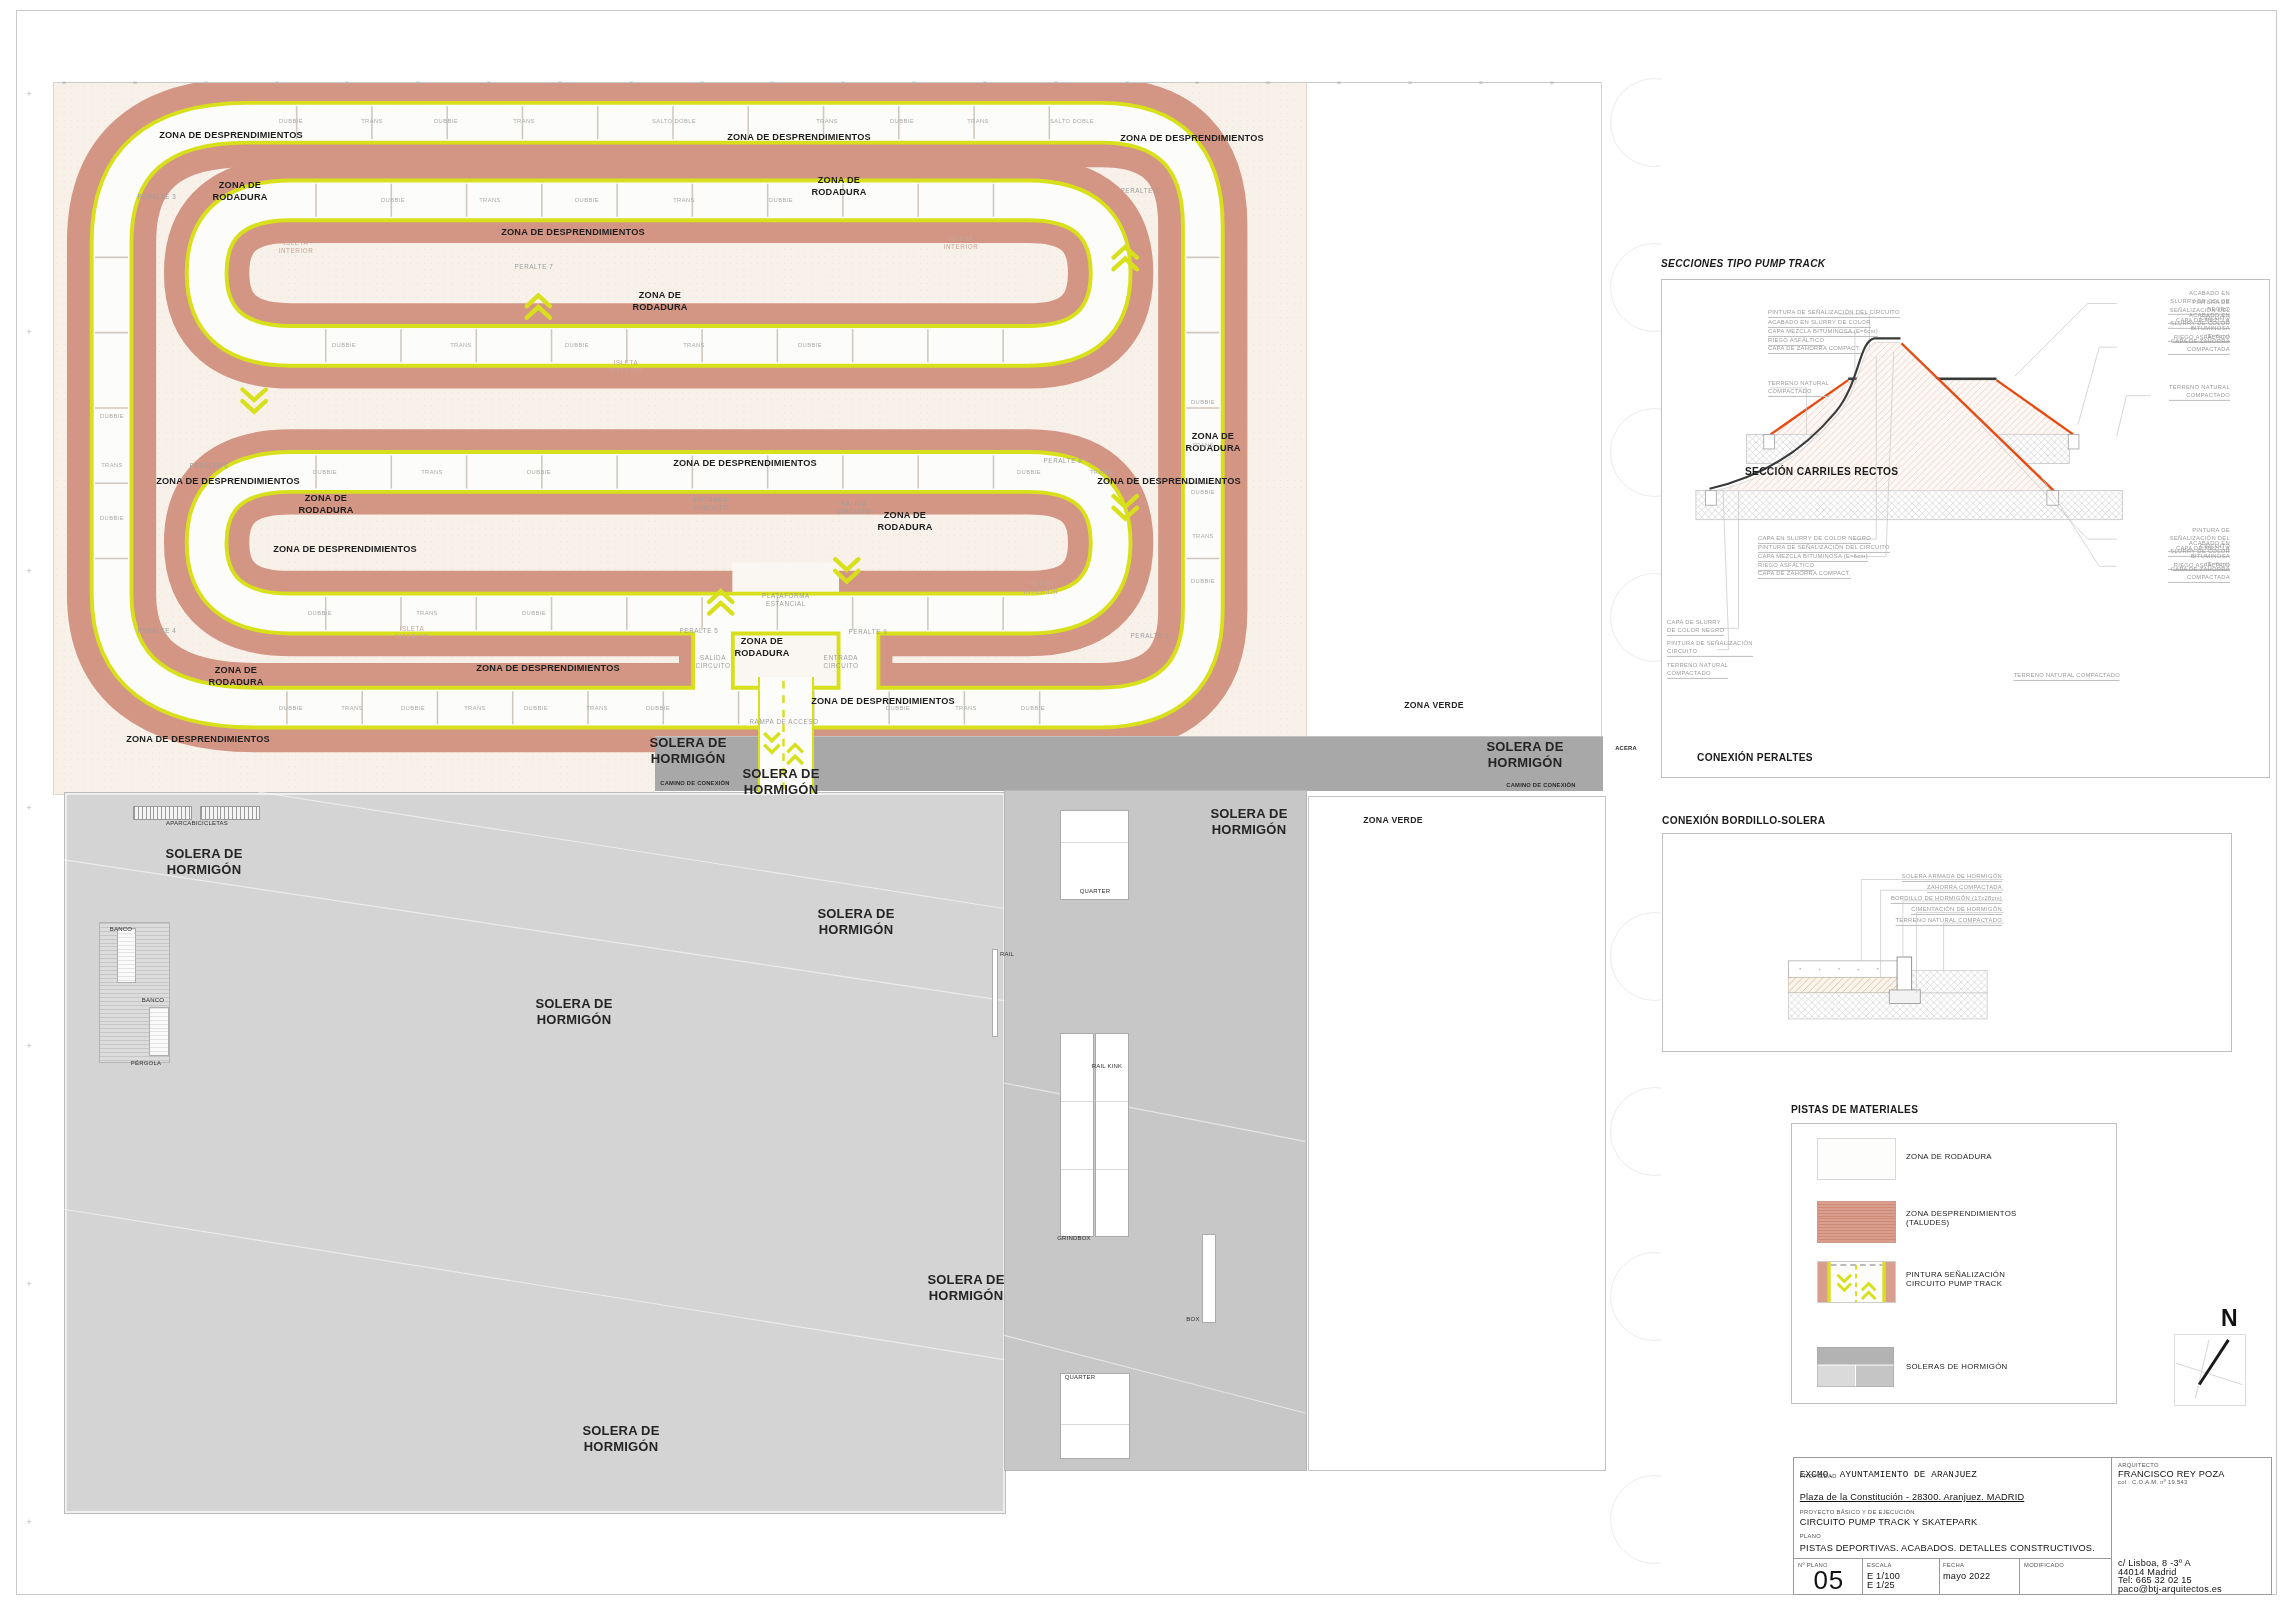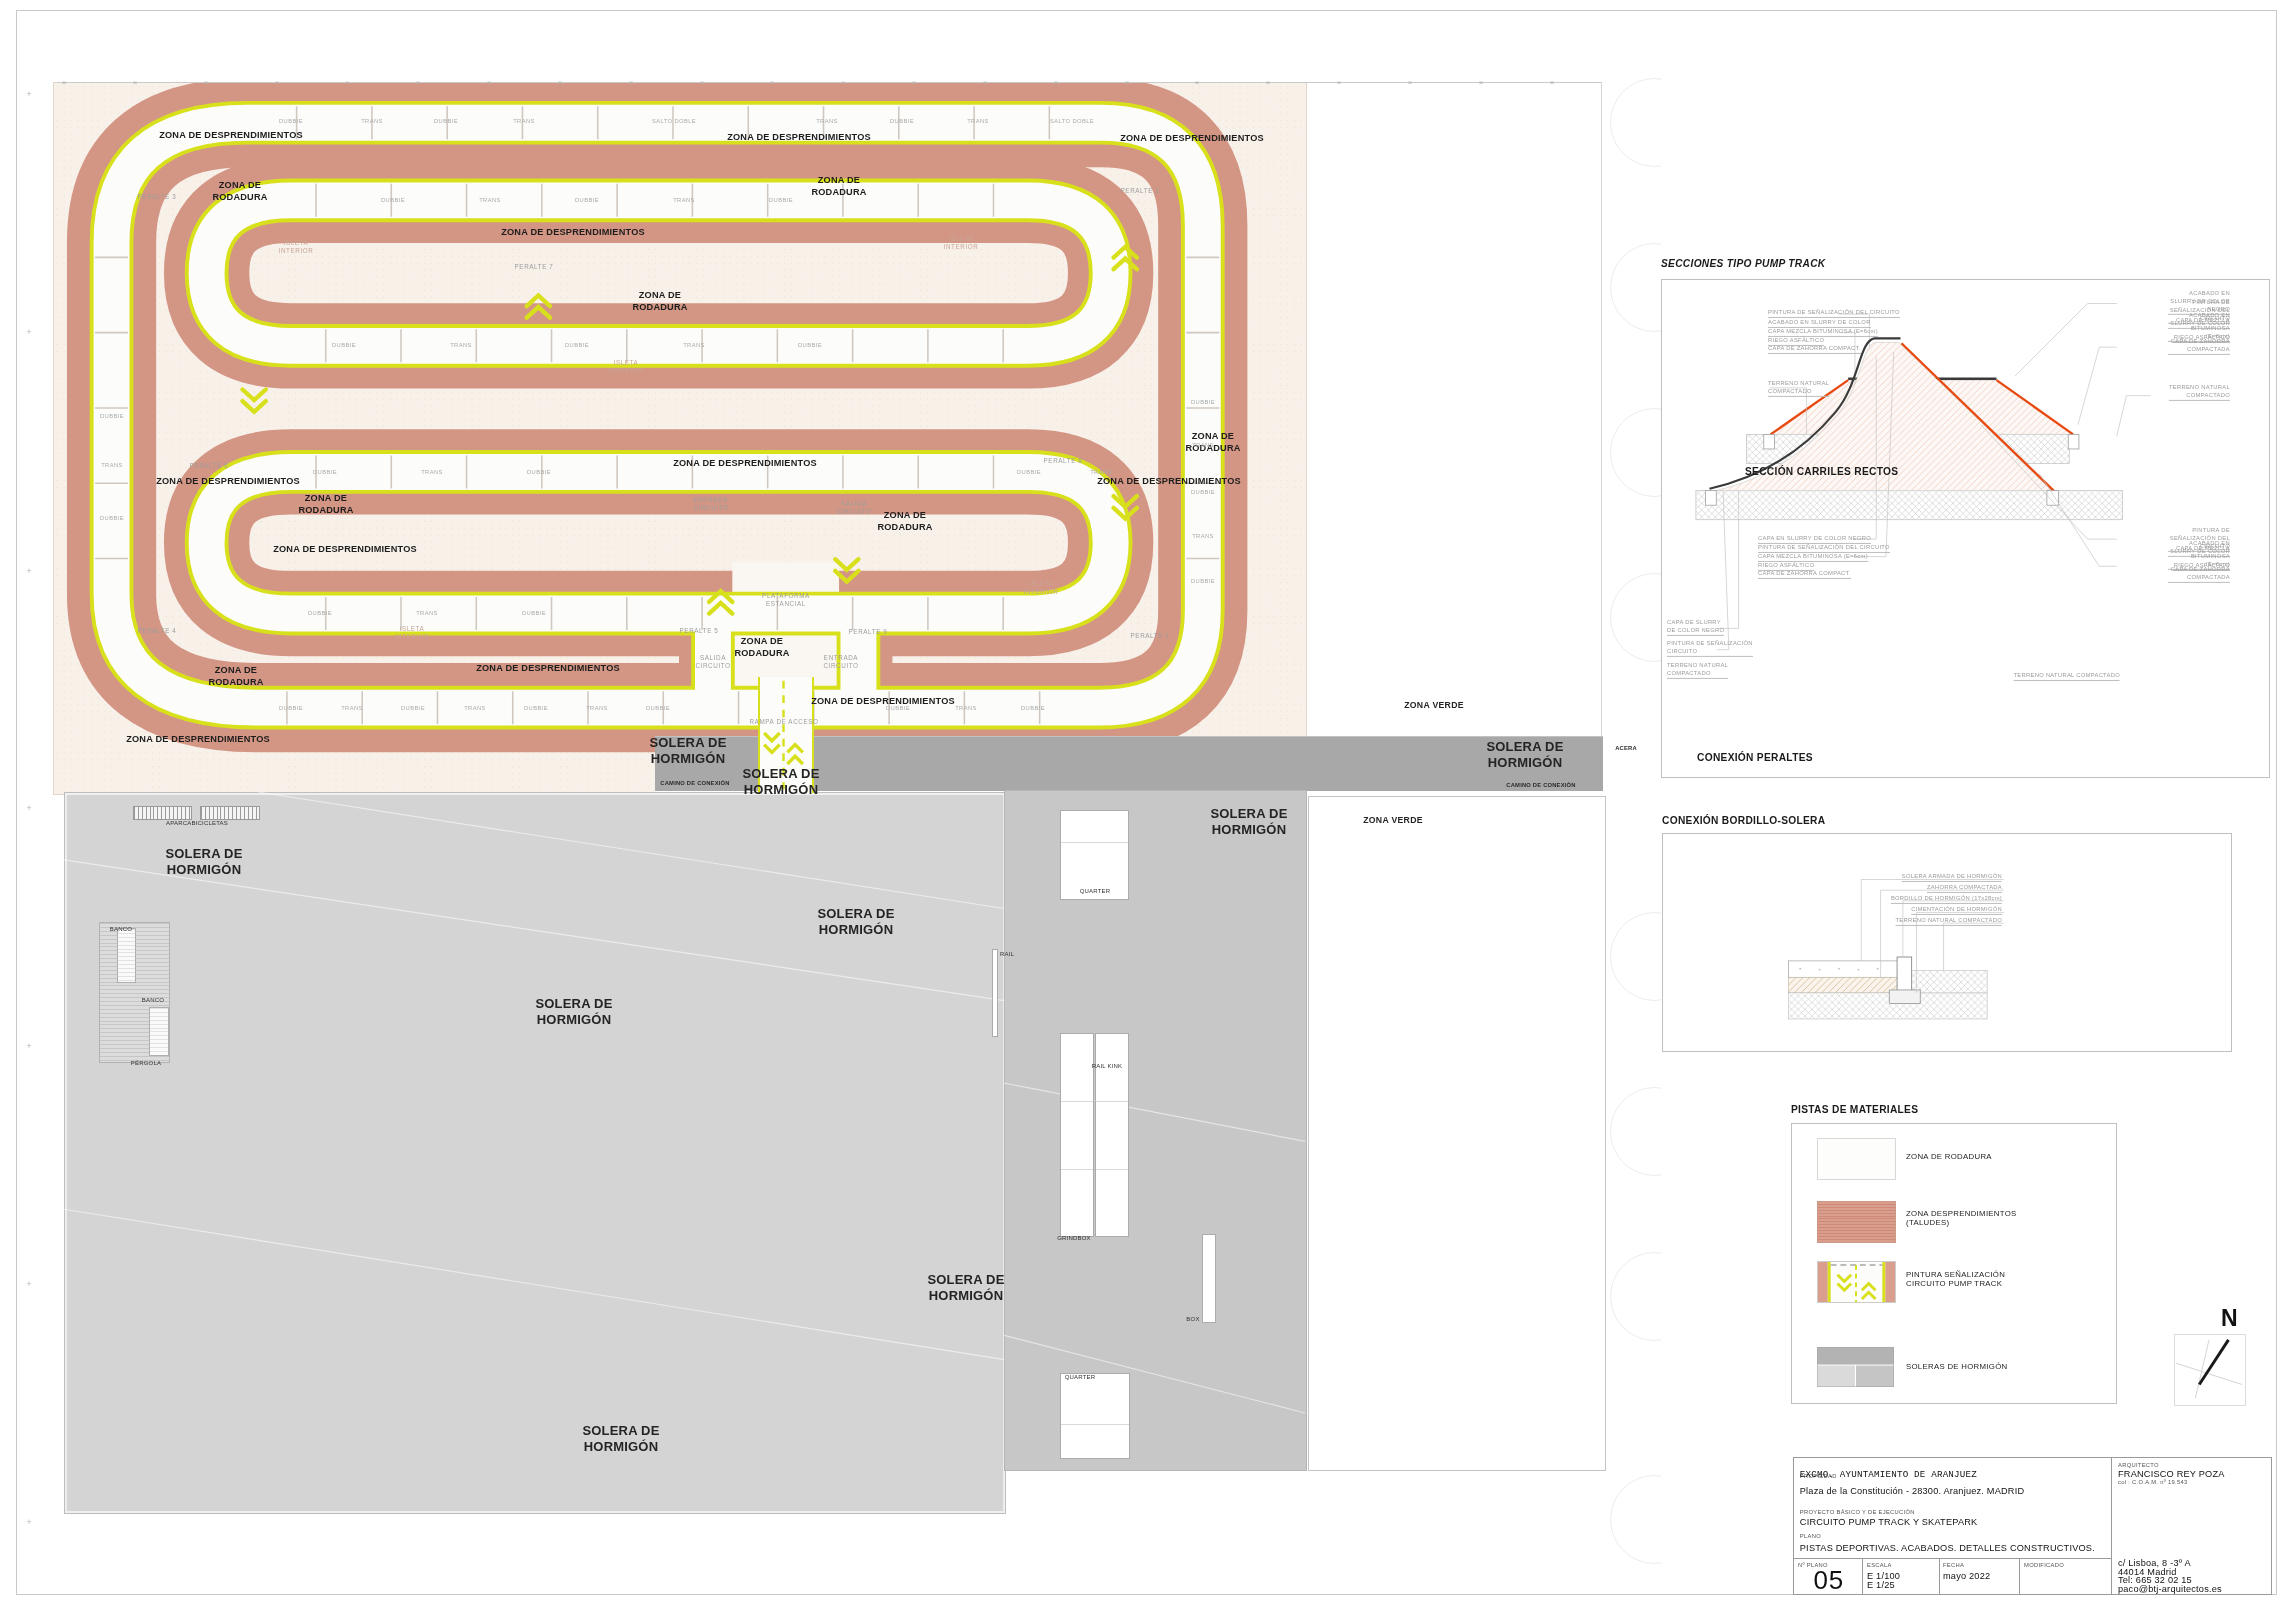--- a/index.html
+++ b/index.html
@@ -317,21 +317,21 @@
 </div>
 
 <div class="abs" id="tb">
   <div class="vsep" style="left:317px;top:0;height:136px;"></div>
   <div class="hsep" style="left:0;top:100px;width:317px;"></div>
   <div class="vsep" style="left:68px;top:100px;height:36px;"></div>
   <div class="vsep" style="left:145px;top:100px;height:36px;"></div>
   <div class="vsep" style="left:225px;top:100px;height:36px;"></div>
   <div class="abs tb-tiny" style="left:5.8px;top:14.6px;">PROPIEDAD</div>
   <div class="abs tb-line" style="left:5.8px;top:11px;font-family:Liberation Mono, monospace;">EXCMO. AYUNTAMIENTO DE ARANJUEZ</div>
-  <div class="abs tb-line" style="left:5.8px;top:28px;">Plaza de la Constitución - 28300. Aranjuez. MADRID</div>
+  <div class="abs tb-line" style="left:5.8px;top:34px;text-decoration:underline;">Plaza de la Constitución - 28300. Aranjuez. MADRID</div>
   <div class="abs tb-tiny" style="left:5.8px;top:51px;">PROYECTO BÁSICO Y DE EJECUCIÓN</div>
   <div class="abs tb-line" style="left:5.8px;top:59px;">CIRCUITO PUMP TRACK Y SKATEPARK</div>
   <div class="abs tb-tiny" style="left:5.8px;top:75px;">PLANO</div>
   <div class="abs tb-line" style="left:5.8px;top:85px;">PISTAS DEPORTIVAS. ACABADOS. DETALLES CONSTRUCTIVOS.</div>
   <div class="abs tb-tiny" style="left:3.9px;top:104px;">Nº PLANO</div>
   <div class="abs" id="tb-num" style="left:19.4px;top:107px;">05</div>
   <div class="abs tb-tiny" style="left:73px;top:104px;">ESCALA</div>
   <div class="abs tb-line" style="left:73px;top:113px;">E 1/100</div>
   <div class="abs tb-line" style="left:73px;top:122px;">E 1/25</div>
   <div class="abs tb-tiny" style="left:149px;top:104px;">FECHA</div>

